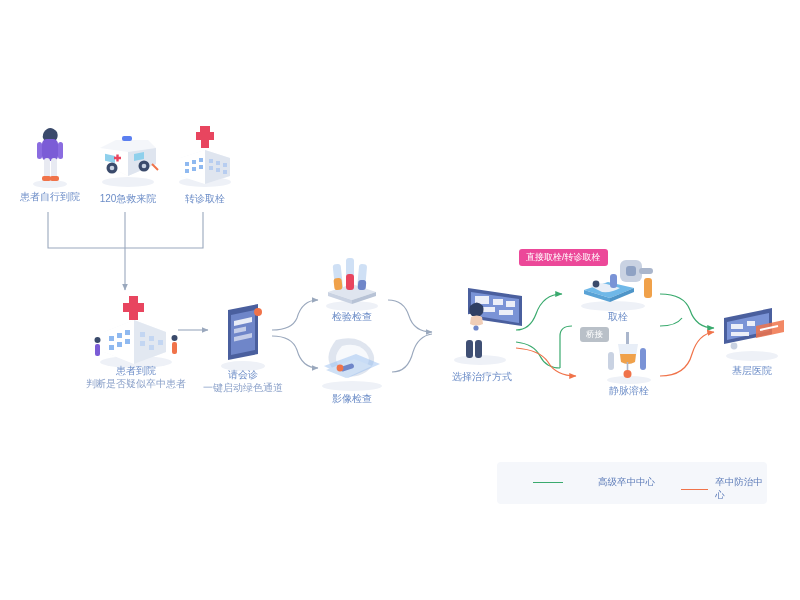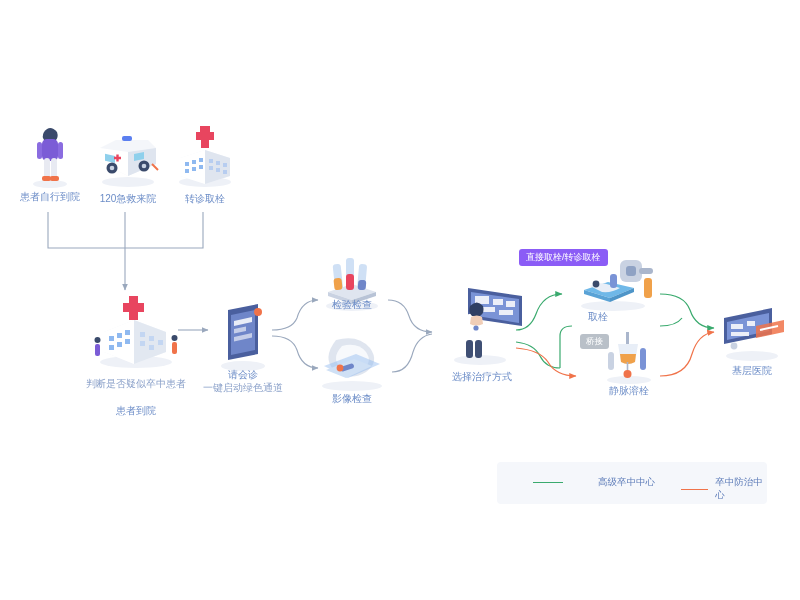--- a/index.html
+++ b/index.html
@@ -15,21 +15,21 @@
   .label{
     color:#6b8cc7;
     font-size:10px;
     text-align:center;
     line-height:13px;
     white-space:nowrap;
   }
   .label.sub{color:#8aa0c9;}
   .chip{
     position:absolute;
-    background:#8b5cf6;
+    background:#ec4899;
     color:#ffffff;
     font-size:9px;
     padding:3px 7px;
     border-radius:3px;
     white-space:nowrap;
     line-height:11px;
   }
   .chip.small{background:#b9c0c8;padding:2px 6px;font-size:8.5px;}
   .legend{
     position:absolute;
@@ -188,21 +188,21 @@
         <rect x="61" y="44" width="5" height="5"></rect>
         <rect x="70" y="48" width="5" height="5"></rect>
         <rect x="52" y="49" width="5" height="5"></rect>
         <rect x="61" y="53" width="5" height="5"></rect>
       </g>
       <rect x="7" y="52" width="5" height="12" rx="2" fill="#7b5cd6"></rect>
       <rect x="84" y="50" width="5" height="12" rx="2" fill="#f0734a"></rect>
       <circle cx="9.5" cy="48" r="3" fill="#3a4a6b"></circle>
       <circle cx="86.5" cy="46" r="3" fill="#3a4a6b"></circle>
     </svg>
-    <div class="label" style="position:absolute;left:-2px;top:72px;width:100px;margin-top:40px;">患者到院</div>
+    <div class="label" style="position:absolute;left:-2px;top:72px;width:100px;">患者到院</div>
     <div class="label sub" style="position:absolute;left:-22px;top:85px;width:140px;">判断是否疑似卒中患者</div>
   </div>
 
   <div class="node" style="left:212px;top:298px;width:62px;">
     <svg class="iso" width="62" height="74" viewBox="0 0 62 74">
       <ellipse cx="31" cy="68" rx="22" ry="5" fill="#eef1f7"></ellipse>
       <path d="M16,12 L46,6 L46,56 L16,62 z" fill="#4a5f9e"></path>
       <path d="M19,17 L43,12 L43,52 L19,57 z" fill="#6f86c9"></path>
       <path d="M22,23 L40,19 L40,24 L22,28 z" fill="#ffffff" opacity="0.85"></path>
       <path d="M22,31 L34,28.5 L34,33 L22,35.5 z" fill="#ffffff" opacity="0.6"></path>
@@ -225,21 +225,21 @@
       </g>
       <g>
         <rect x="32" y="10" width="8" height="32" rx="3" fill="#cfe0f5"></rect>
         <rect x="32" y="26" width="8" height="16" rx="3" fill="#e8455f"></rect>
       </g>
       <g>
         <rect x="44" y="16" width="8" height="26" rx="3" fill="#cfe0f5" transform="rotate(5 48 30)"></rect>
         <rect x="44" y="32" width="8" height="10" rx="3" fill="#6f86c9" transform="rotate(5 48 37)"></rect>
       </g>
     </svg>
-    <div class="label" style="position:absolute;left:0px;top:50px;width:76px;">检验检查</div>
+    <div class="label" style="position:absolute;left:0px;top:62px;width:76px;">检验检查</div>
   </div>
 
   <div class="node" style="left:310px;top:332px;width:82px;">
     <svg class="iso" width="84" height="62" viewBox="0 0 84 62">
       <ellipse cx="42" cy="54" rx="30" ry="5" fill="#eef1f7"></ellipse>
       <path d="M26,8 q22,-6 34,8 q10,14 -4,24 q-16,10 -32,-2 q-12,-12 2,-30z" fill="#dfe5ef"></path>
       <path d="M32,14 q16,-4 24,6 q7,10 -3,17 q-12,7 -23,-2 q-9,-9 2,-21z" fill="#f7f9fc"></path>
       <path d="M14,34 L46,22 L70,32 L38,46 z" fill="#8fb9f0" opacity="0.45"></path>
       <path d="M16,38 L44,27 L62,34 L36,46 z" fill="#cfe0f5"></path>
       <rect x="30" y="33" width="14" height="5" rx="2.5" fill="#6f86c9" transform="rotate(-18 37 35)"></rect>
@@ -264,37 +264,37 @@
       <path d="M30,26 q7,-7 13,0 q2,7 -3,10 l-8,0 q-4,-4 -2,-10z" fill="#2f3f63"></path>
       <path d="M31,37 q6,-3 11,0 l1,7 q-7,3 -13,0z" fill="#f0cdb6"></path>
       <rect x="26" y="60" width="7" height="18" rx="3" fill="#3f4f74"></rect>
       <rect x="35" y="60" width="7" height="18" rx="3" fill="#3f4f74"></rect>
       <circle cx="36" cy="48" r="2.6" fill="#6f86c9"></circle>
     </svg>
     <div class="label" style="position:absolute;left:-6px;top:90px;width:96px;">选择治疗方式</div>
   </div>
 
   <div class="chip" style="left:519px;top:249px;">直接取栓/转诊取栓</div>
-  <div class="chip small" style="left:580px;top:334px;">桥接</div>
+  <div class="chip small" style="left:580px;top:327px;">桥接</div>
 
   <div class="node" style="left:566px;top:252px;width:92px;">
     <svg class="iso" width="94" height="62" viewBox="0 0 94 62">
       <ellipse cx="47" cy="54" rx="32" ry="5" fill="#eef1f7"></ellipse>
       <rect x="54" y="8" width="22" height="22" rx="6" fill="#c9d2e2"></rect>
       <rect x="60" y="14" width="10" height="10" rx="3" fill="#8fa2c4"></rect>
       <rect x="73" y="16" width="14" height="6" rx="3" fill="#aab6cc"></rect>
       <path d="M18,38 L42,30 L68,36 L44,46 z" fill="#6fb8e8"></path>
       <path d="M18,38 L18,42 L44,50 L44,46 z" fill="#5aa3d6"></path>
       <path d="M68,36 L68,40 L44,50 L44,46 z" fill="#4e95c8"></path>
       <path d="M24,34 q10,-5 20,-1 l10,3 q-8,5 -18,4z" fill="#e8eef7"></path>
       <circle cx="30" cy="32" r="3.4" fill="#3a4a6b"></circle>
       <rect x="44" y="22" width="7" height="14" rx="3" fill="#7a93d6"></rect>
       <rect x="78" y="26" width="8" height="20" rx="3" fill="#f0a14a"></rect>
     </svg>
-    <div class="label" style="position:absolute;left:12px;top:58px;width:40px;">取栓</div>
+    <div class="label" style="position:absolute;left:32px;top:58px;width:40px;">取栓</div>
   </div>
 
   <div class="node" style="left:596px;top:330px;width:64px;">
     <svg class="iso" width="66" height="56" viewBox="0 0 66 56">
       <ellipse cx="33" cy="50" rx="22" ry="4" fill="#eef1f7"></ellipse>
       <rect x="30" y="2" width="3" height="14" fill="#aab6cc"></rect>
       <path d="M22,14 h20 l-3,18 q-7,4 -14,0z" fill="#e8eef7"></path>
       <path d="M24,24 h16 l-1,8 q-7,4 -14,0z" fill="#f0a14a"></path>
       <path d="M31.5,32 v10" stroke="#aab6cc" stroke-width="1.6" fill="none"></path>
       <circle cx="31.5" cy="44" r="4" fill="#f0734a"></circle>

